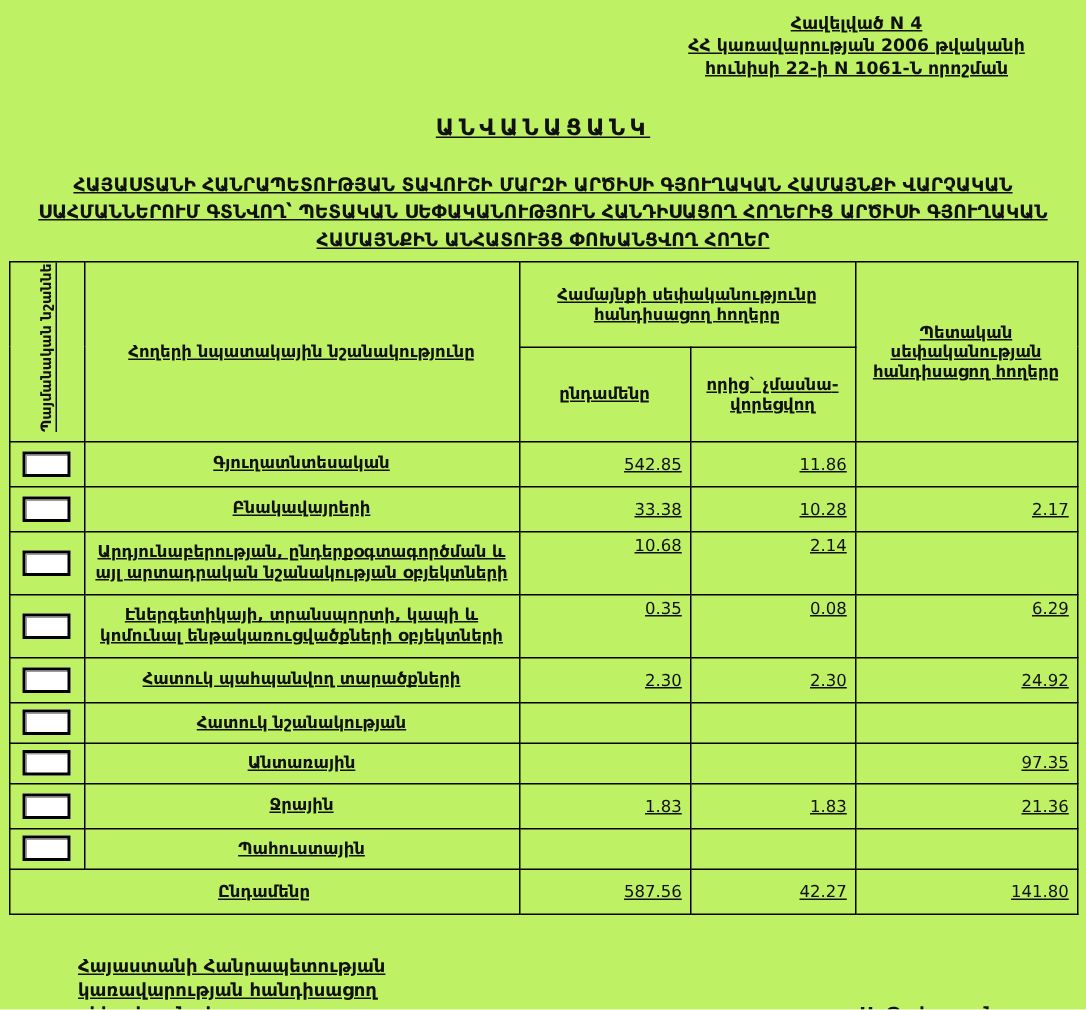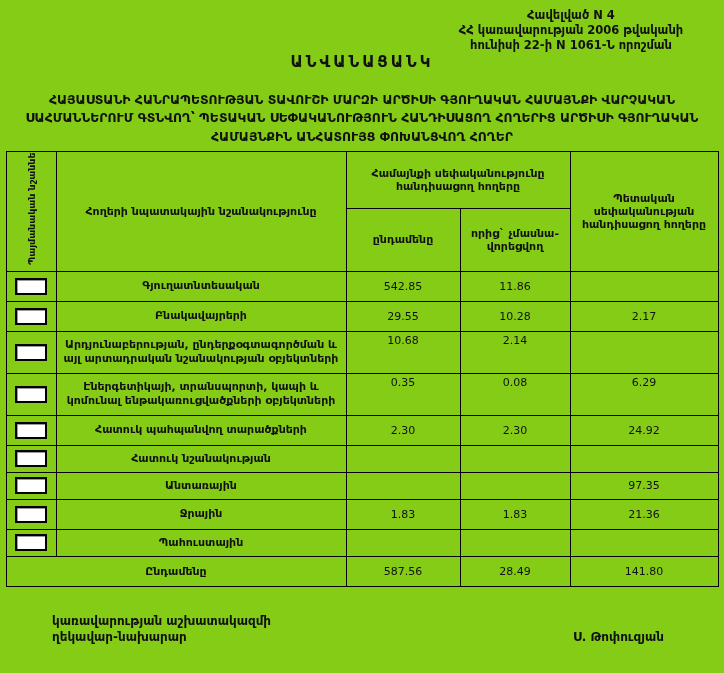--- a/index.html
+++ b/index.html
@@ -6,37 +6,38 @@
     margin: 0;
     padding: 0;
     background: #ffffff;
     font-family: "DejaVu Sans", sans-serif;
     color: #111;
   }
   .page {
     position: relative;
     width: 724px;
     height: 673px;
-    background: #84cc16;
+    background: #bef264;
     overflow: hidden;
+    text-decoration: underline;
   }
   .annex-block {
     width: 270px;
     margin: 8px 18px 0 auto;
     text-align: center;
     font-weight: bold;
     font-size: 11.5px;
     line-height: 1.3;
   }
   .doc-title {
     text-align: center;
     font-weight: bold;
     font-size: 15px;
     letter-spacing: 3px;
-    margin-top: 0;
+    margin-top: 23px;
   }
   .doc-subtitle {
     width: 706px;
     margin: 20px auto 0 auto;
     text-align: center;
     font-weight: bold;
     font-size: 12.4px;
     line-height: 1.5;
   }
   table.land-table {
@@ -76,21 +77,21 @@
     margin: 0 auto;
     box-shadow: inset 1px 1px 0 #9a9a9a;
   }
   td.label-td {
     font-weight: bold;
     font-size: 10.8px;
     line-height: 1.25;
     text-align: center;
   }
   td.num {
-    text-align: center;
+    text-align: right;
     font-size: 13px;
     font-family: "DejaVu Sans", sans-serif;
   }
   tr.data-row  { height: 30px; }
   tr.data-row.tall { height: 42px; }
   tr.data-row.short { height: 27px; }
   tr.total-row { height: 30px; }
   td.total-label {
     text-align: center;
     font-weight: bold;
@@ -159,21 +160,21 @@
         <td class="label-td">Գյուղատնտեսական</td>
         <td class="num">542.85</td>
         <td class="num">11.86</td>
         <td class="num"></td>
       </tr>
       <tr class="data-row">
         <td class="legend-td">
             <div class="checkbox"></div>
           </td>
         <td class="label-td">Բնակավայրերի</td>
-        <td class="num">29.55</td>
+        <td class="num">33.38</td>
         <td class="num">10.28</td>
         <td class="num">2.17</td>
       </tr>
       <tr class="data-row tall">
         <td class="legend-td">
             <div class="checkbox"></div>
           </td>
         <td class="label-td">Արդյունաբերության, ընդերքօգտագործման և այլ արտադրական նշանակության օբյեկտների</td>
         <td class="num" style="vertical-align:top;">10.68</td>
         <td class="num" style="vertical-align:top;margin-top:32px;">2.14</td>
@@ -229,27 +230,28 @@
             <div class="checkbox"></div>
           </td>
         <td class="label-td">Պահուստային</td>
         <td class="num"></td>
         <td class="num"></td>
         <td class="num"></td>
       </tr>
       <tr class="total-row">
         <td colspan="2" class="total-label">Ընդամենը</td>
         <td class="num">587.56</td>
-        <td class="num">28.49</td>
+        <td class="num">42.27</td>
         <td class="num">141.80</td>
       </tr>
     </tbody>
   </table>
 
   <div class="footer">
     <div class="footer-left">
-      <div>կառավարության աշխատակազմի</div>
+      <div>Հայաստանի Հանրապետության</div>
+      <div>կառավարության հանդիսացող</div>
       <div>ղեկավար-նախարար</div>
     </div>
     <div class="footer-right">Ս. Թոփուզյան</div>
   </div>
 
 </div>
 
 </body></html>

